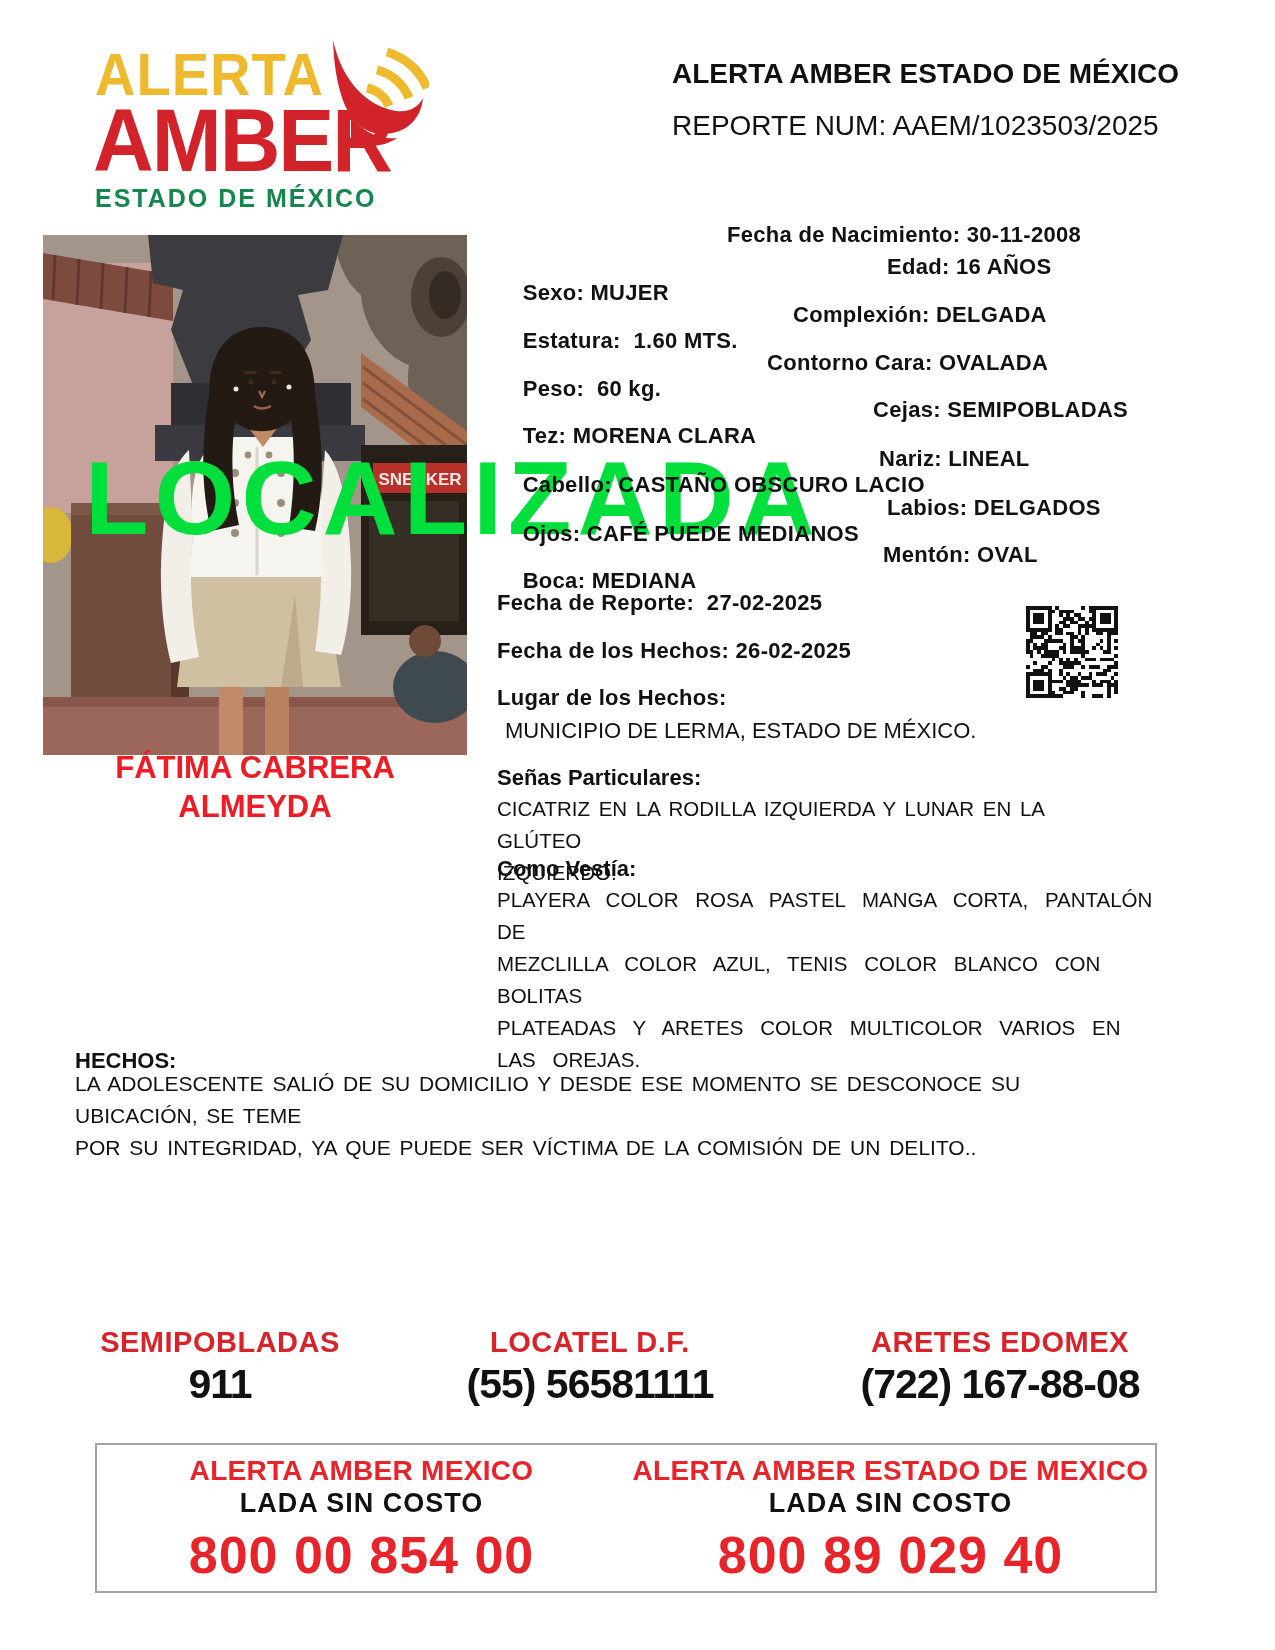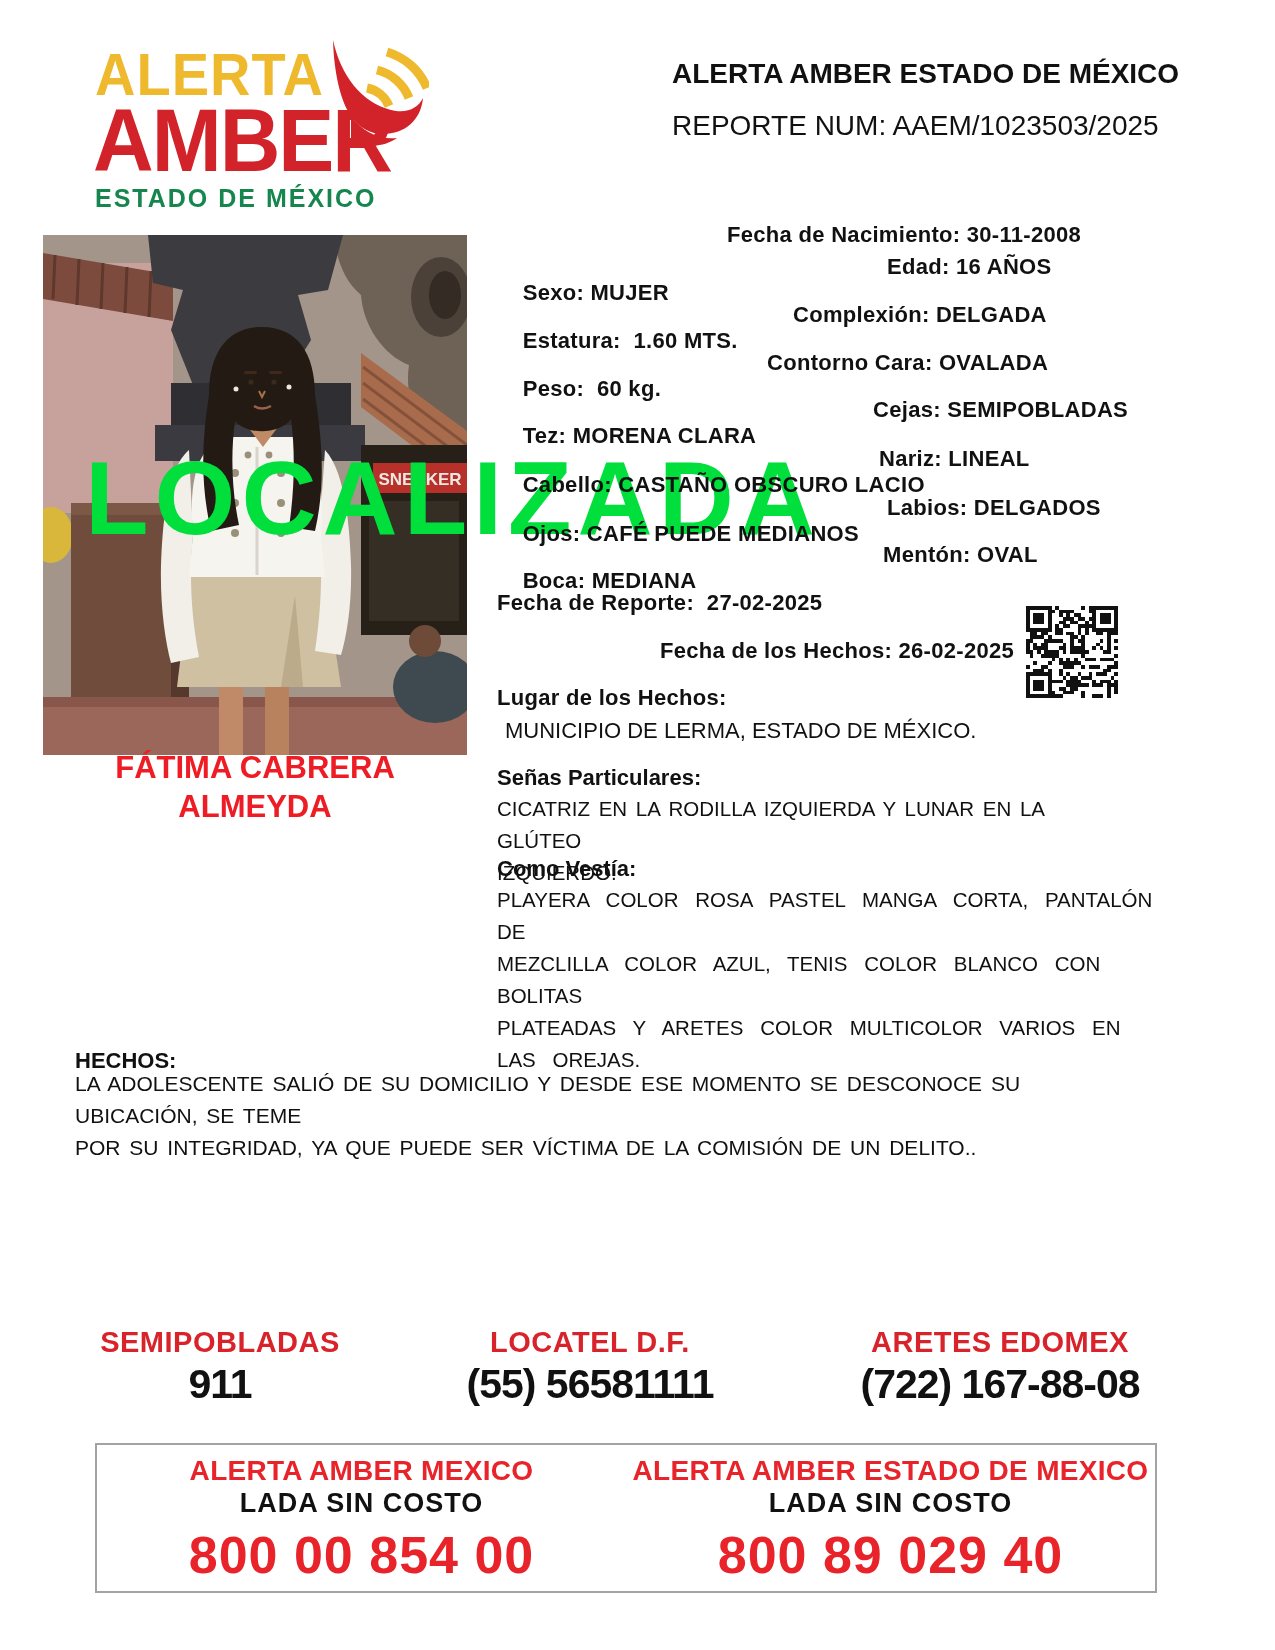--- a/index.html
+++ b/index.html
@@ -32,21 +32,21 @@
       white-space:pre-wrap;z-index:6;}
   .dr .right{position:absolute;top:0;white-space:pre;}
   .rb{top:222px;} .rb .right{left:230px;}
   .r1{top:254px;} .r1 .right{left:390px;}
   .r2{top:302px;} .r2 .right{left:296px;}
   .r3{top:350px;} .r3 .right{left:270px;}
   .r4{top:397px;} .r4 .right{left:376px;}
   .r5{top:446px;} .r5 .right{left:382px;}
   .r6{top:495px;} .r6 .right{left:390px;}
   .r7{top:542px;} .r7 .right{left:386px;}
-  .r8{top:590px;} .r9{top:638px;text-align:center;} .r10{top:685px;}
+  .r8{top:590px;} .r9{top:638px;} .r10{top:685px;}
   .place-val{position:absolute;left:497px;top:718px;width:660px;font-size:22px;padding-left:8px;z-index:6;}
   .sec-h{position:absolute;left:497px;font-size:22px;font-weight:bold;z-index:6;}
   .sec-b{position:absolute;left:497px;font-size:20.5px;line-height:32px;white-space:pre-line;z-index:6;}
   .marks-h{top:765px;} .marks-b{top:793px;width:620px;word-spacing:3px;}
   .cloth-h{top:856px;} .cloth-b{top:884px;width:662px;word-spacing:11px;}
 
   
   .qr{position:absolute;left:1026px;top:606px;width:92px;height:92px;z-index:6;}
 
   

